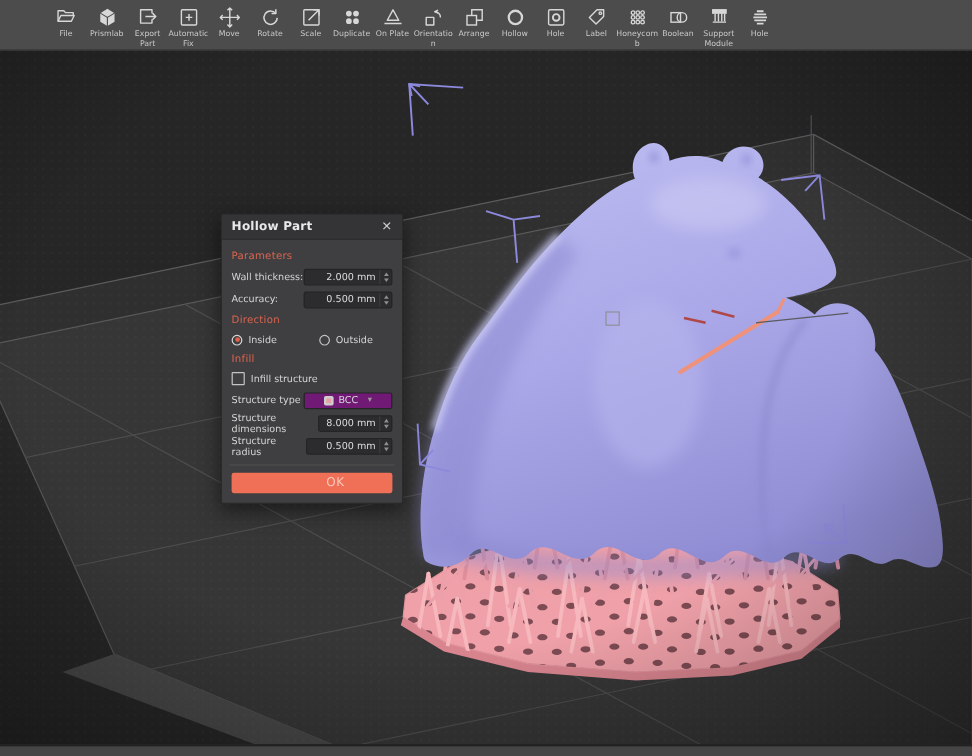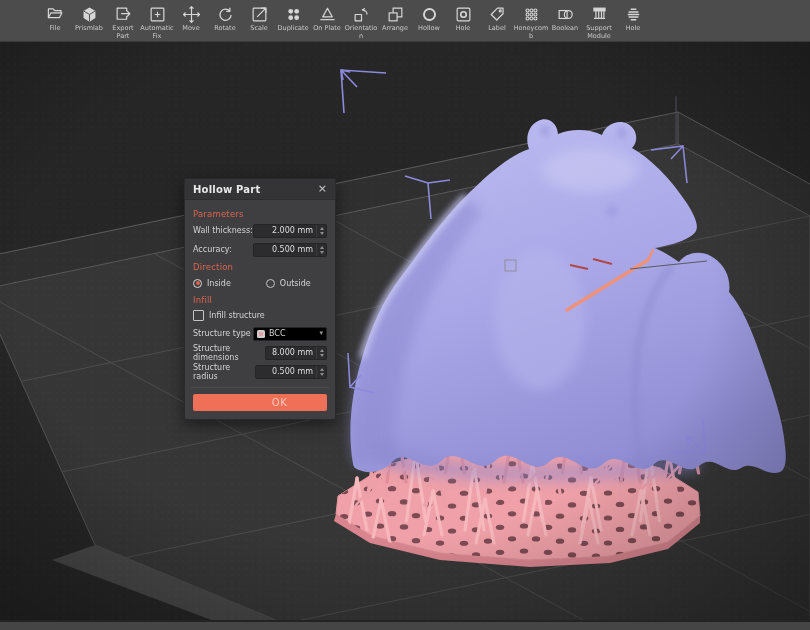--- a/index.html
+++ b/index.html
@@ -48,22 +48,22 @@
   .radio{width:9px;height:9px;border:1px solid #c4c4c4;border-radius:50%;margin-right:5px;
     box-sizing:border-box;position:relative;cursor:pointer;flex:0 0 auto;}
   .radio.checked{border-color:#d8d8d8;}
   .radio.checked::after{content:"";position:absolute;left:1.5px;top:1.5px;width:4px;height:4px;
     border-radius:50%;background:#e0604a;}
   .rlbl{color:#d4d4d4;font-size:8px;margin-right:0;}
   .radio-outside{margin-left:35px;}
   .checkrow{display:flex;align-items:center;margin:3px 0;height:13px;}
   .checkbox{width:9px;height:9px;border:1px solid #c4c4c4;border-radius:1px;margin-right:5px;
     cursor:pointer;flex:0 0 auto;}
-  .dropdown{width:74px;height:14px;background:#000000;border:1px solid #242426;border-radius:2px;
-    display:flex;align-items:center;box-sizing:border-box;cursor:pointer;padding:0 3px;}
+  .dropdown{width:74px;height:14px;background:#701a75;border:1px solid #242426;border-radius:2px;
+    display:flex;align-items:center;box-sizing:border-box;cursor:pointer;padding:0 16px;}
   .typeicon{width:8px;height:8px;background:#cdcdcd;border-radius:1.5px;position:relative;flex:0 0 auto;}
   .typeicon::after{content:"";position:absolute;left:2px;top:2px;width:4px;height:4px;background:#e8a0a8;}
   .dval{color:#d6d6d6;font-size:8px;margin-left:4px;flex:1;}
   .chev{color:#9a9a9a;font-size:7px;line-height:7px;}
   .divider{border-top:1px solid #4c4c4e;margin:8px -2px 6px -2px;}
   .okbtn{height:17px;background:#f07057;border-radius:2px;color:#f8c8bb;font-size:10px;
     display:flex;align-items:center;justify-content:center;cursor:pointer;letter-spacing:.5px;padding-left:39px;}
 </style>
 </head>
 <body>

